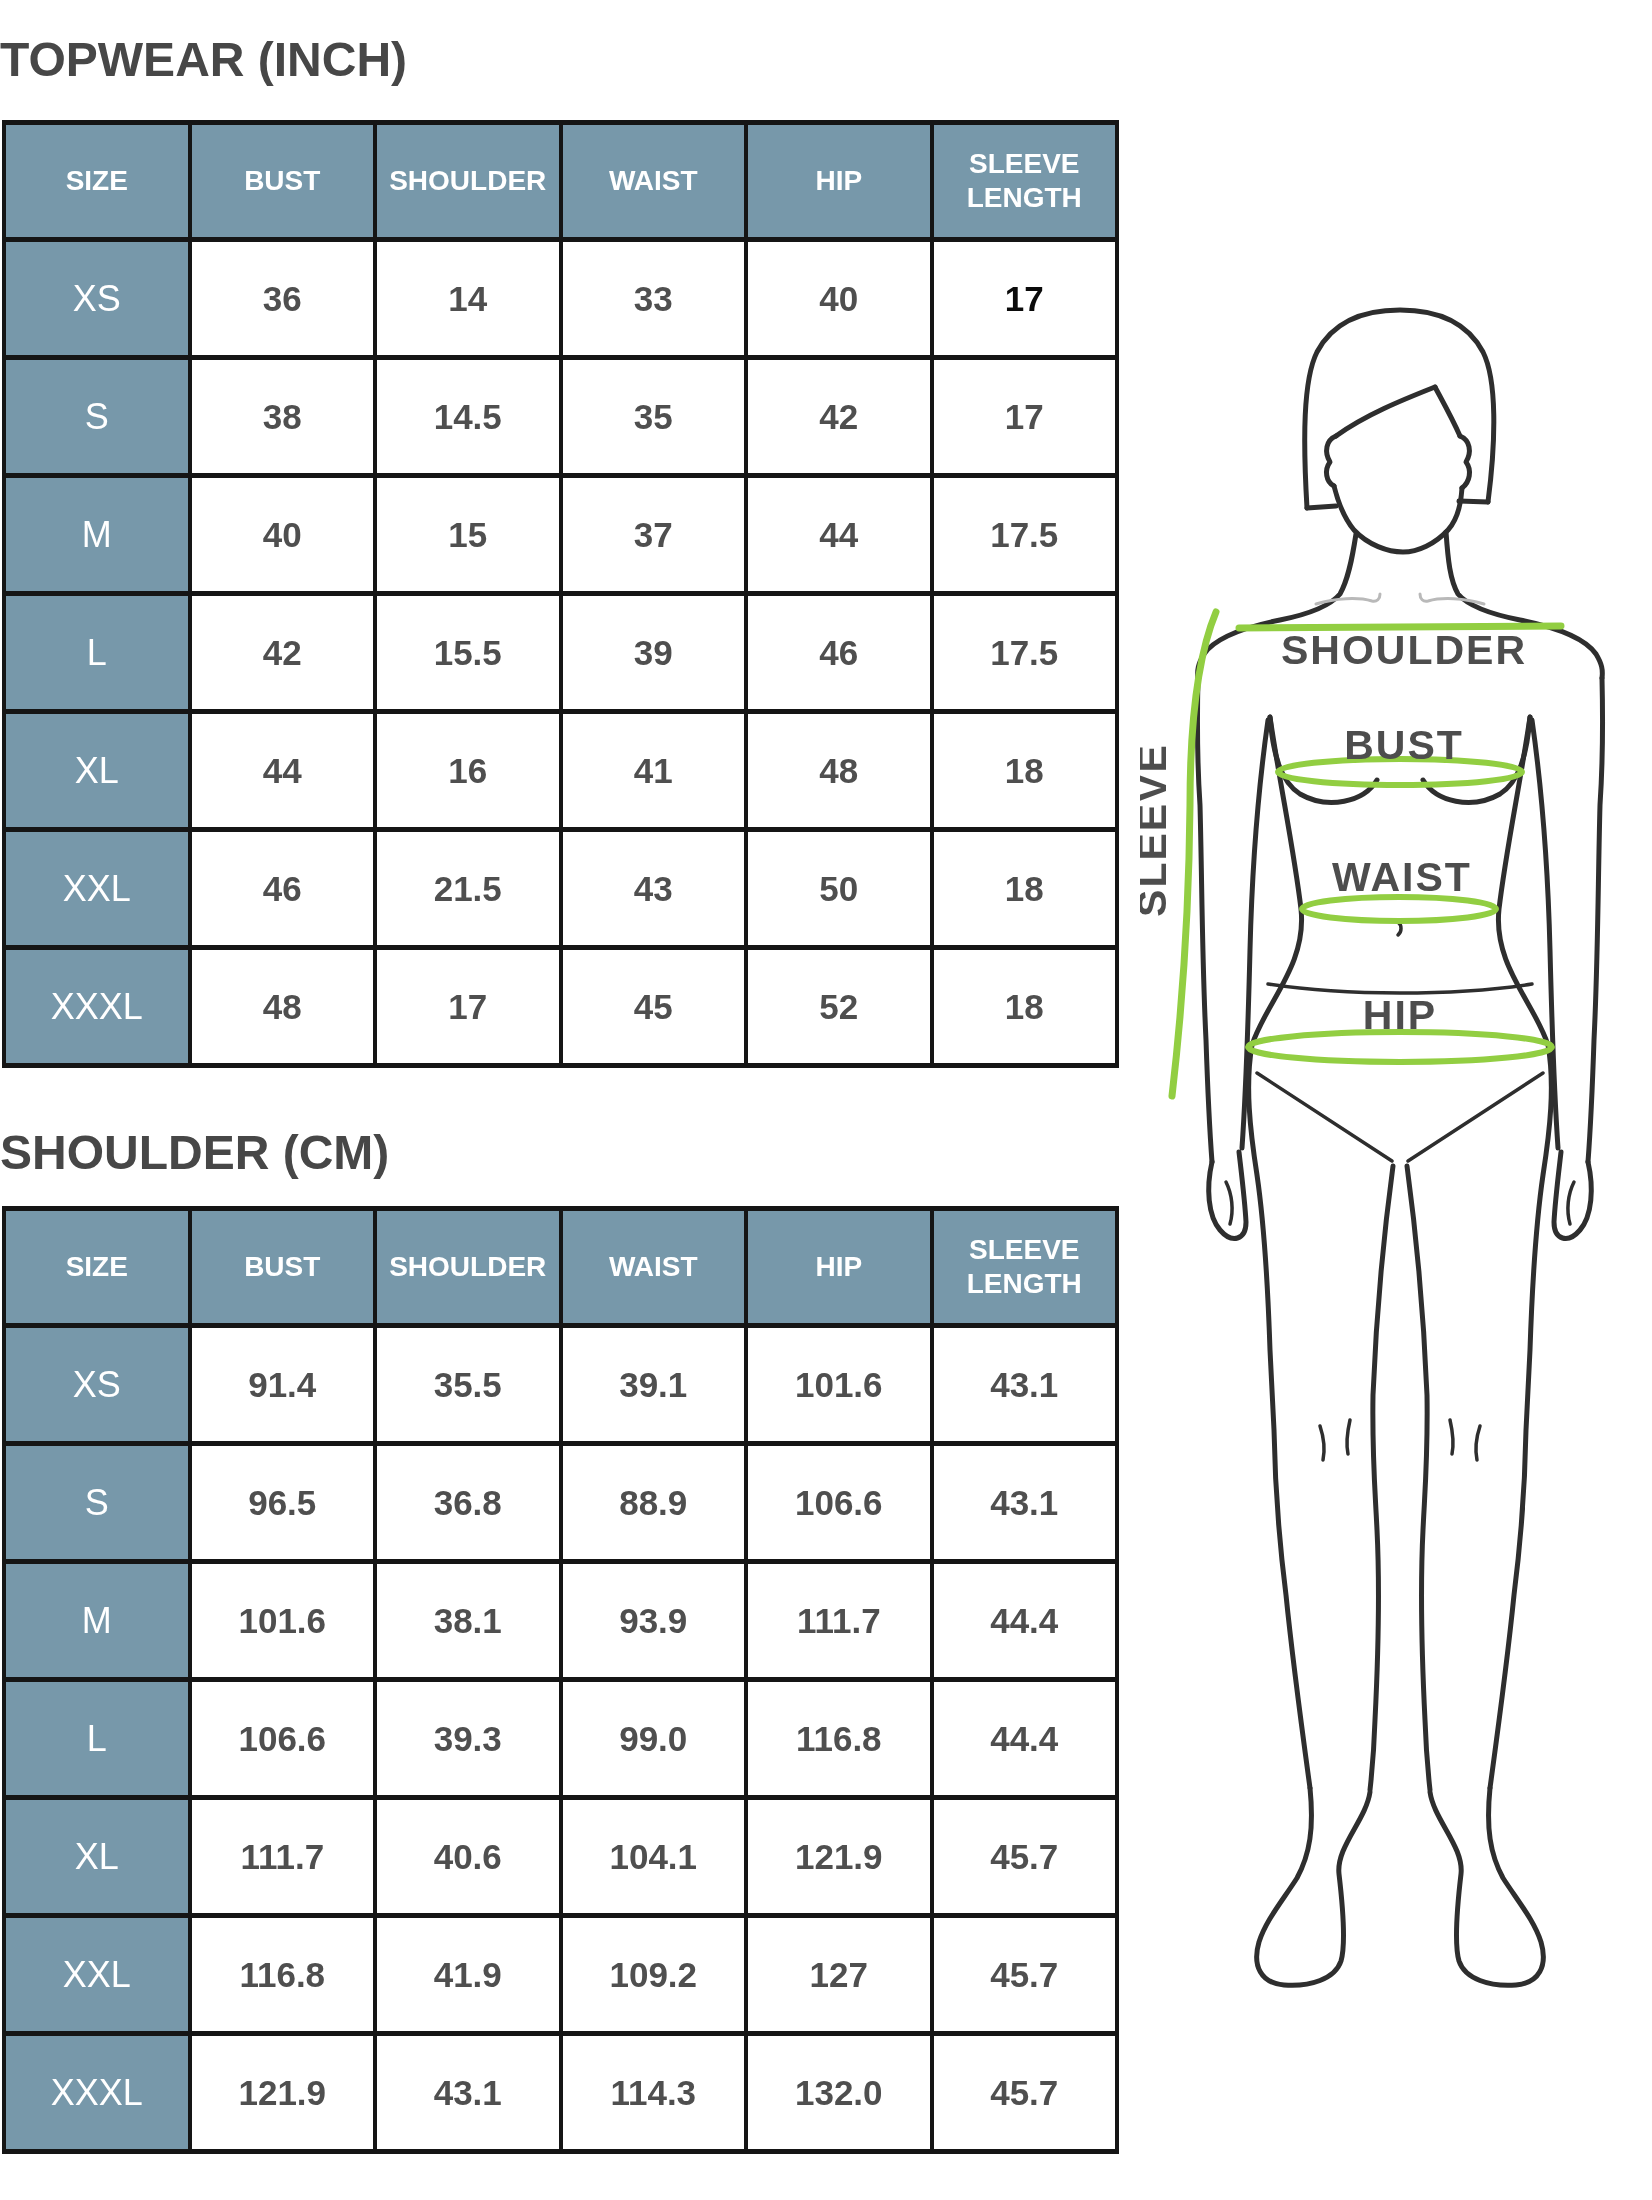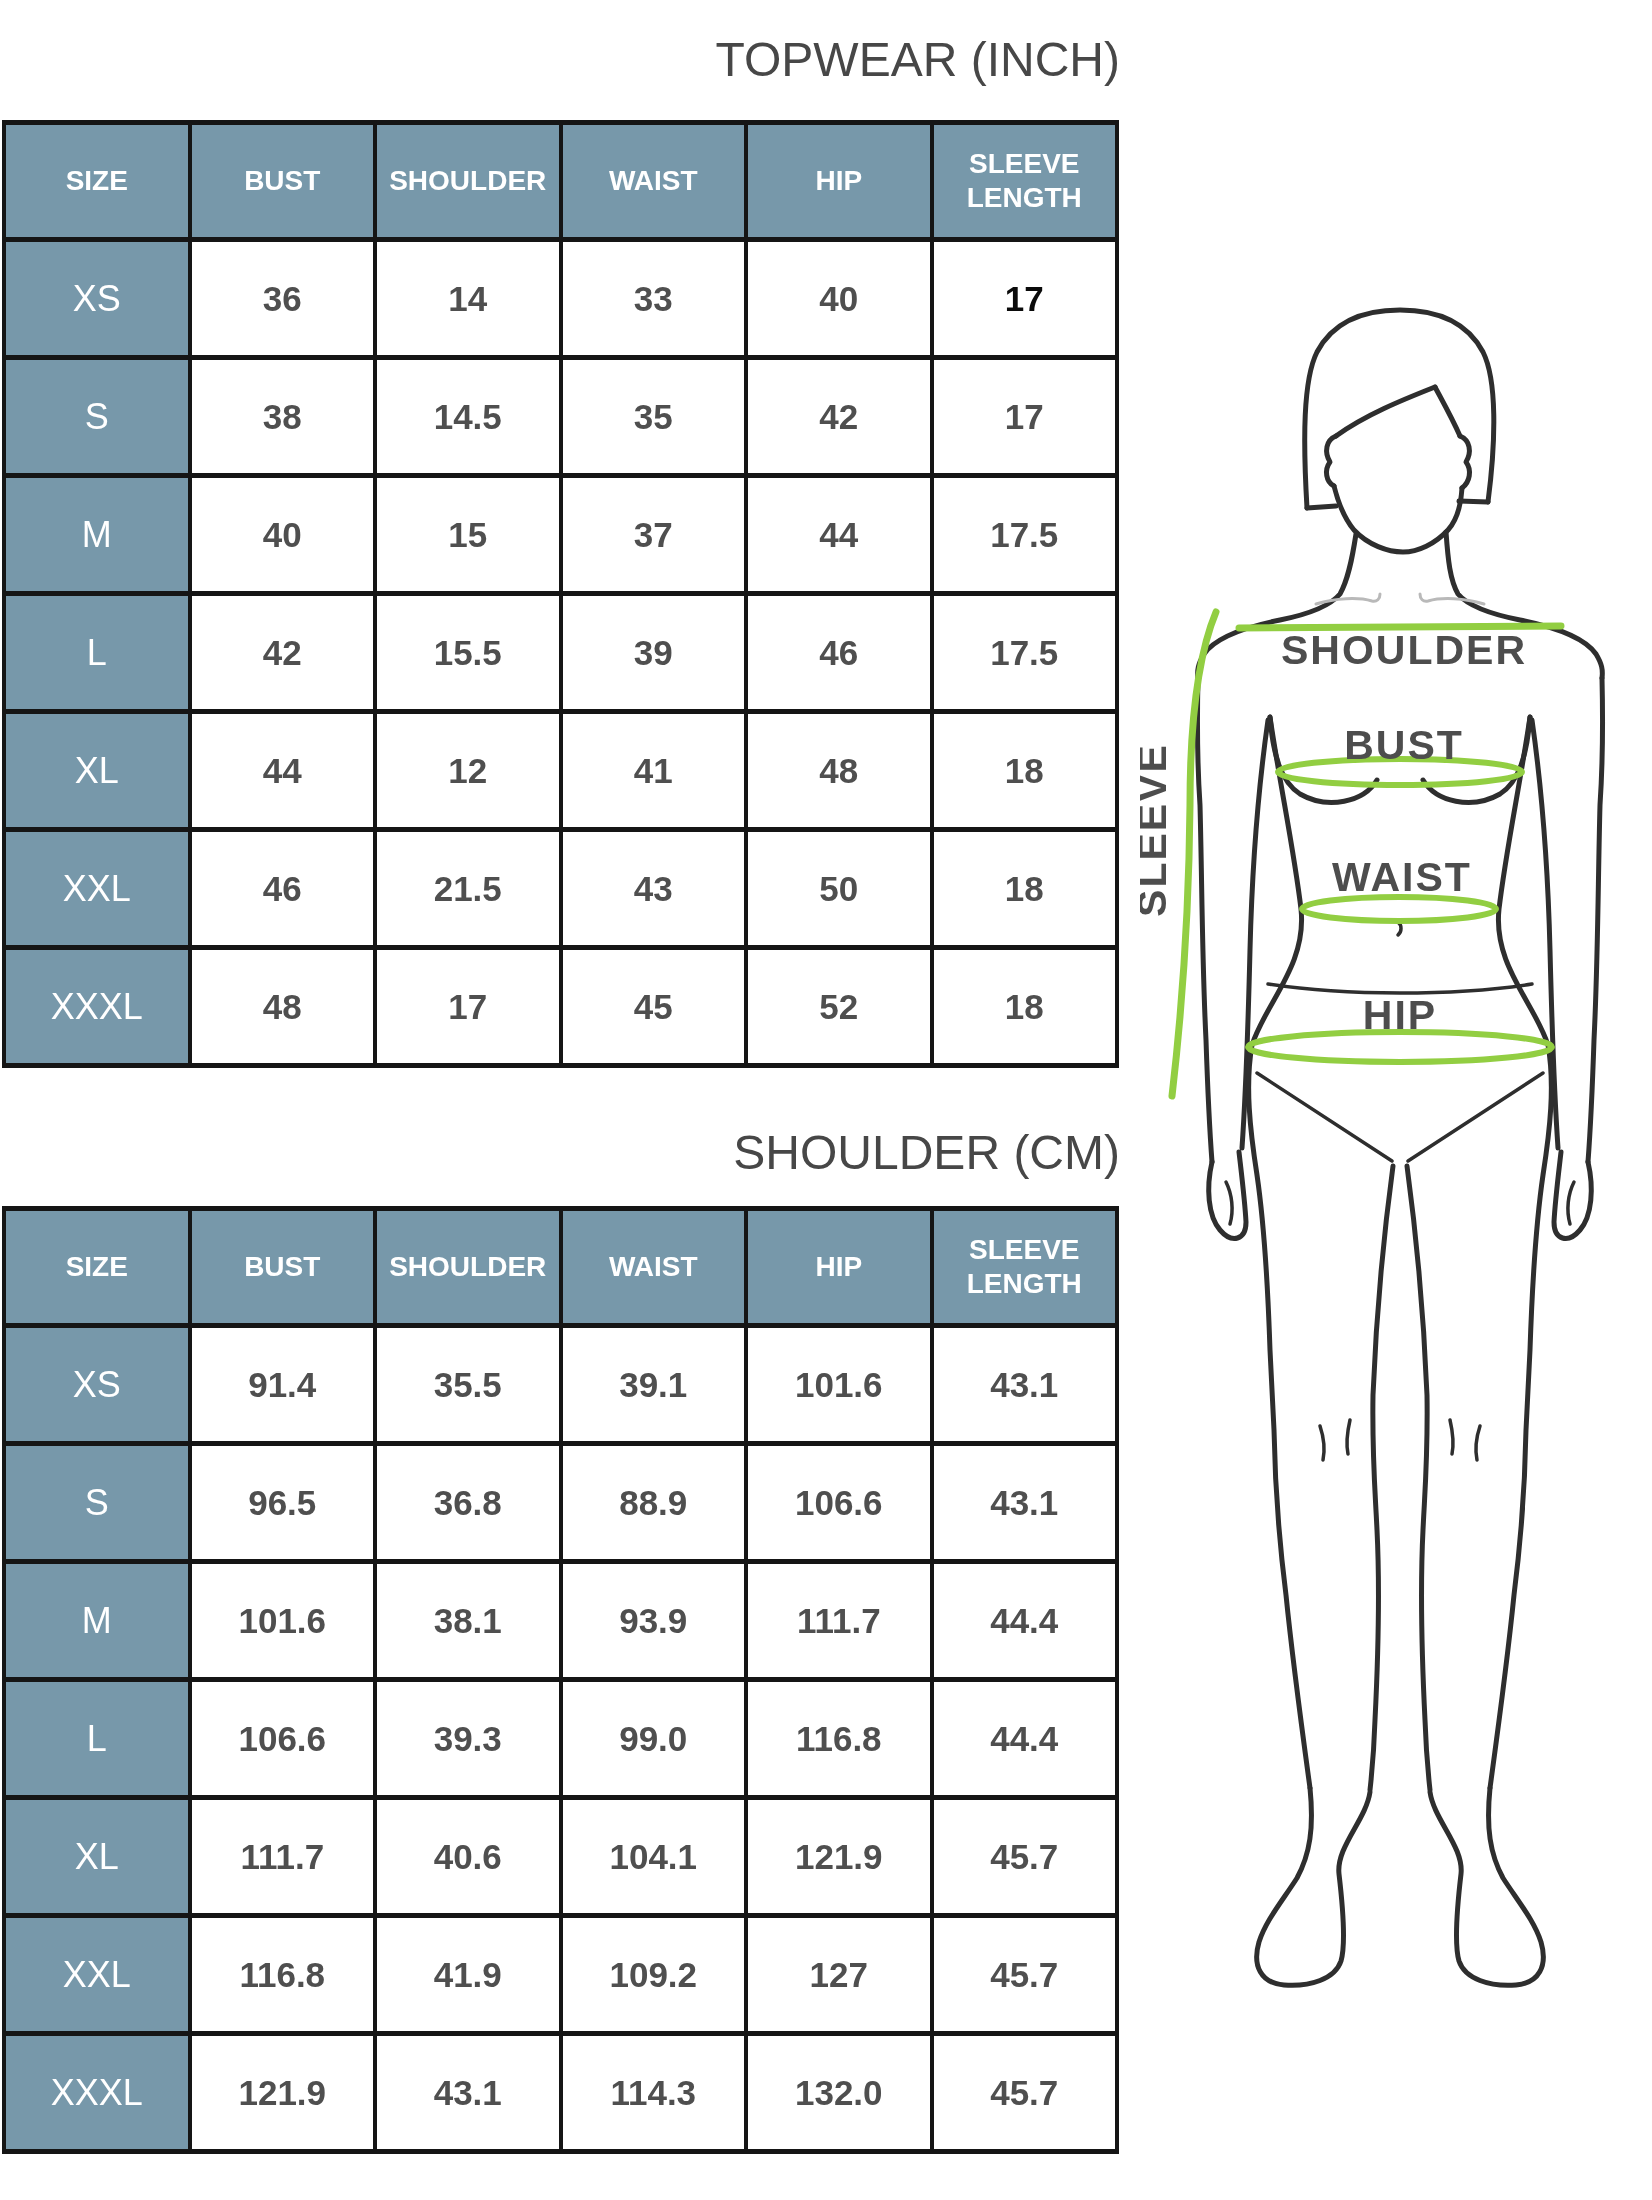--- a/index.html
+++ b/index.html
@@ -1,22 +1,22 @@
 <!DOCTYPE html>
 <html style="--header-bg: #7798AA; --table-border: #151515; --header-text: #ffffff; --cell-text: #4f4f4f; --cell-text-emphasis: #0b0b0b; --title-text: #474747; --measure-green: #92CE42; --figure-outline: #2e2e2e; --figure-faint: #b9b9b9; --diagram-label-text: #4d4d4d;"><head>
 <meta charset="utf-8">
 <style>
   html,body{margin:0;padding:0}
   body{
     width:1652px;height:2200px;position:relative;background:#ffffff;
     font-family:"Liberation Sans",sans-serif;overflow:hidden;
   }
   .title{
-    position:absolute;left:0;width:1120px;text-align:right;
-    font-size:48px;font-weight:400;color:var(--title-text);
+    position:absolute;left:0;width:1120px;text-align:left;
+    font-size:48px;font-weight:700;color:var(--title-text);
     white-space:nowrap;line-height:56px;
   }
   #inch-title{top:32px}
   #cm-title{top:1125px}
   table.size-table{
     position:absolute;left:2px;width:1117px;
     border-collapse:collapse;table-layout:fixed;background:#000000;
   }
   #inch-table{top:120px}
   #cm-table{top:1206px}
@@ -94,21 +94,21 @@
         <th>L</th>
         <td>42</td>
         <td>15.5</td>
         <td>39</td>
         <td>46</td>
         <td>17.5</td>
       </tr>
       <tr>
         <th>XL</th>
         <td>44</td>
-        <td>12</td>
+        <td>16</td>
         <td>41</td>
         <td>48</td>
         <td>18</td>
       </tr>
       <tr>
         <th>XXL</th>
         <td>46</td>
         <td>21.5</td>
         <td>43</td>
         <td>50</td>

